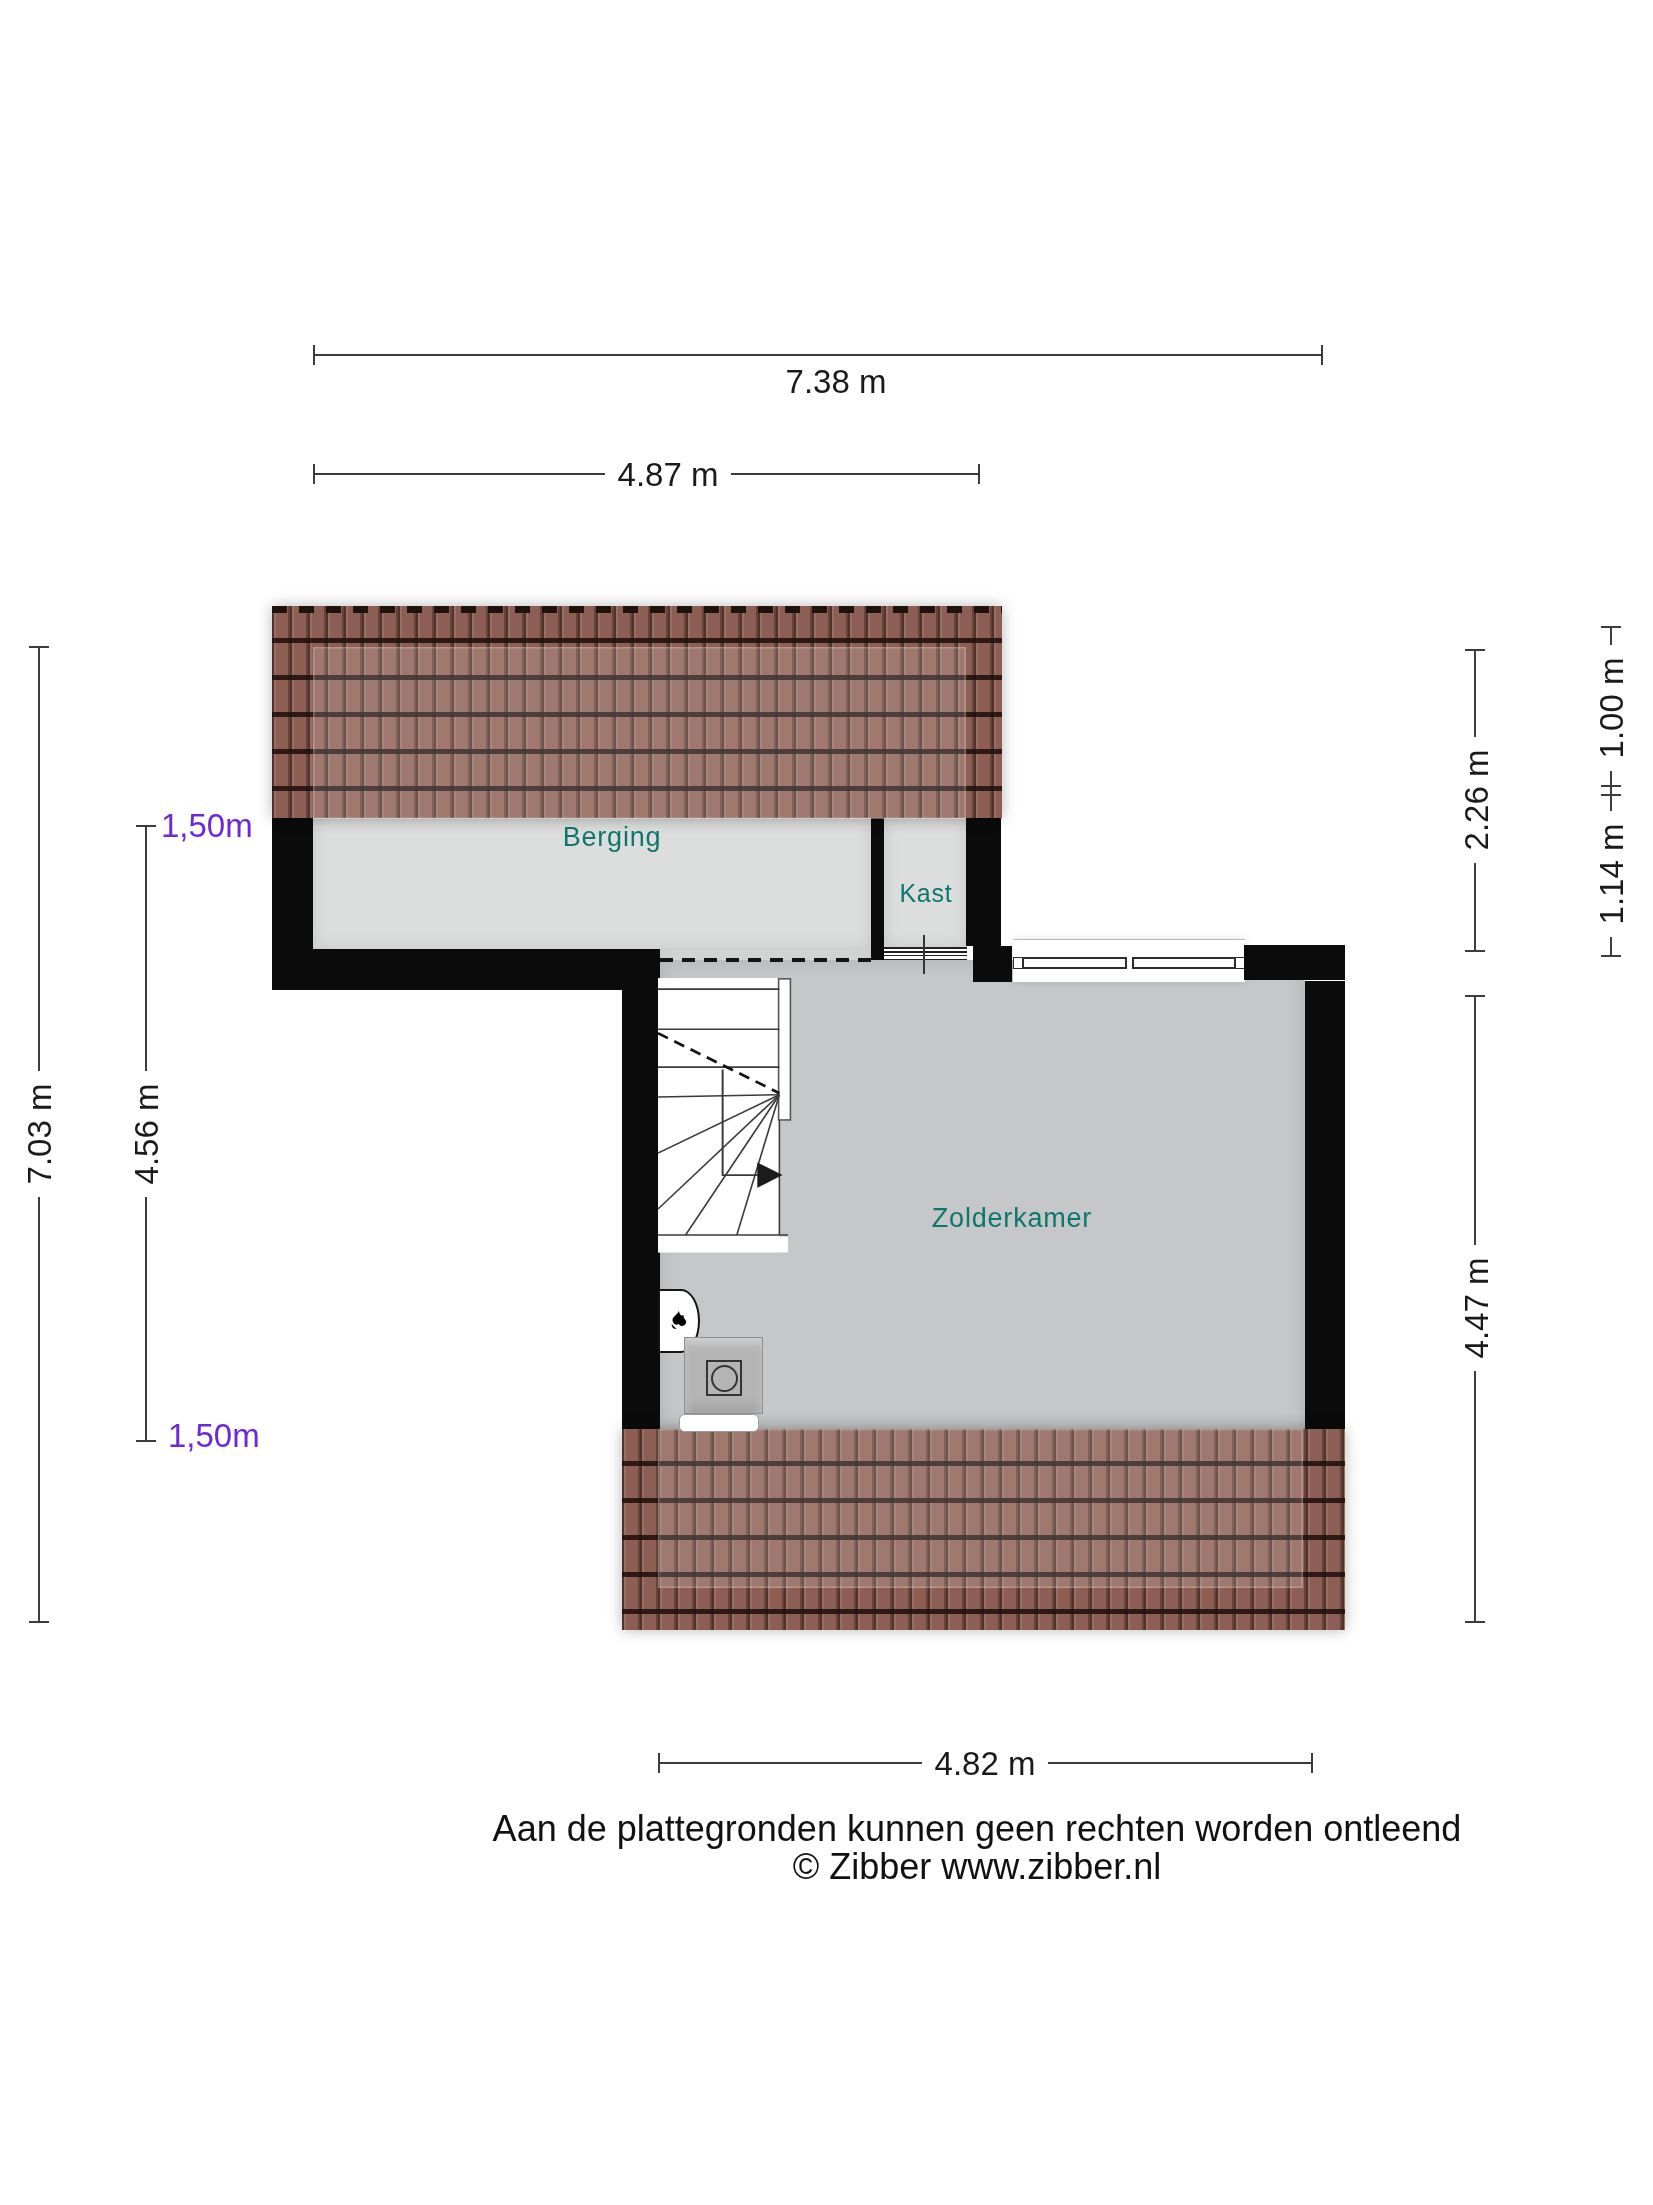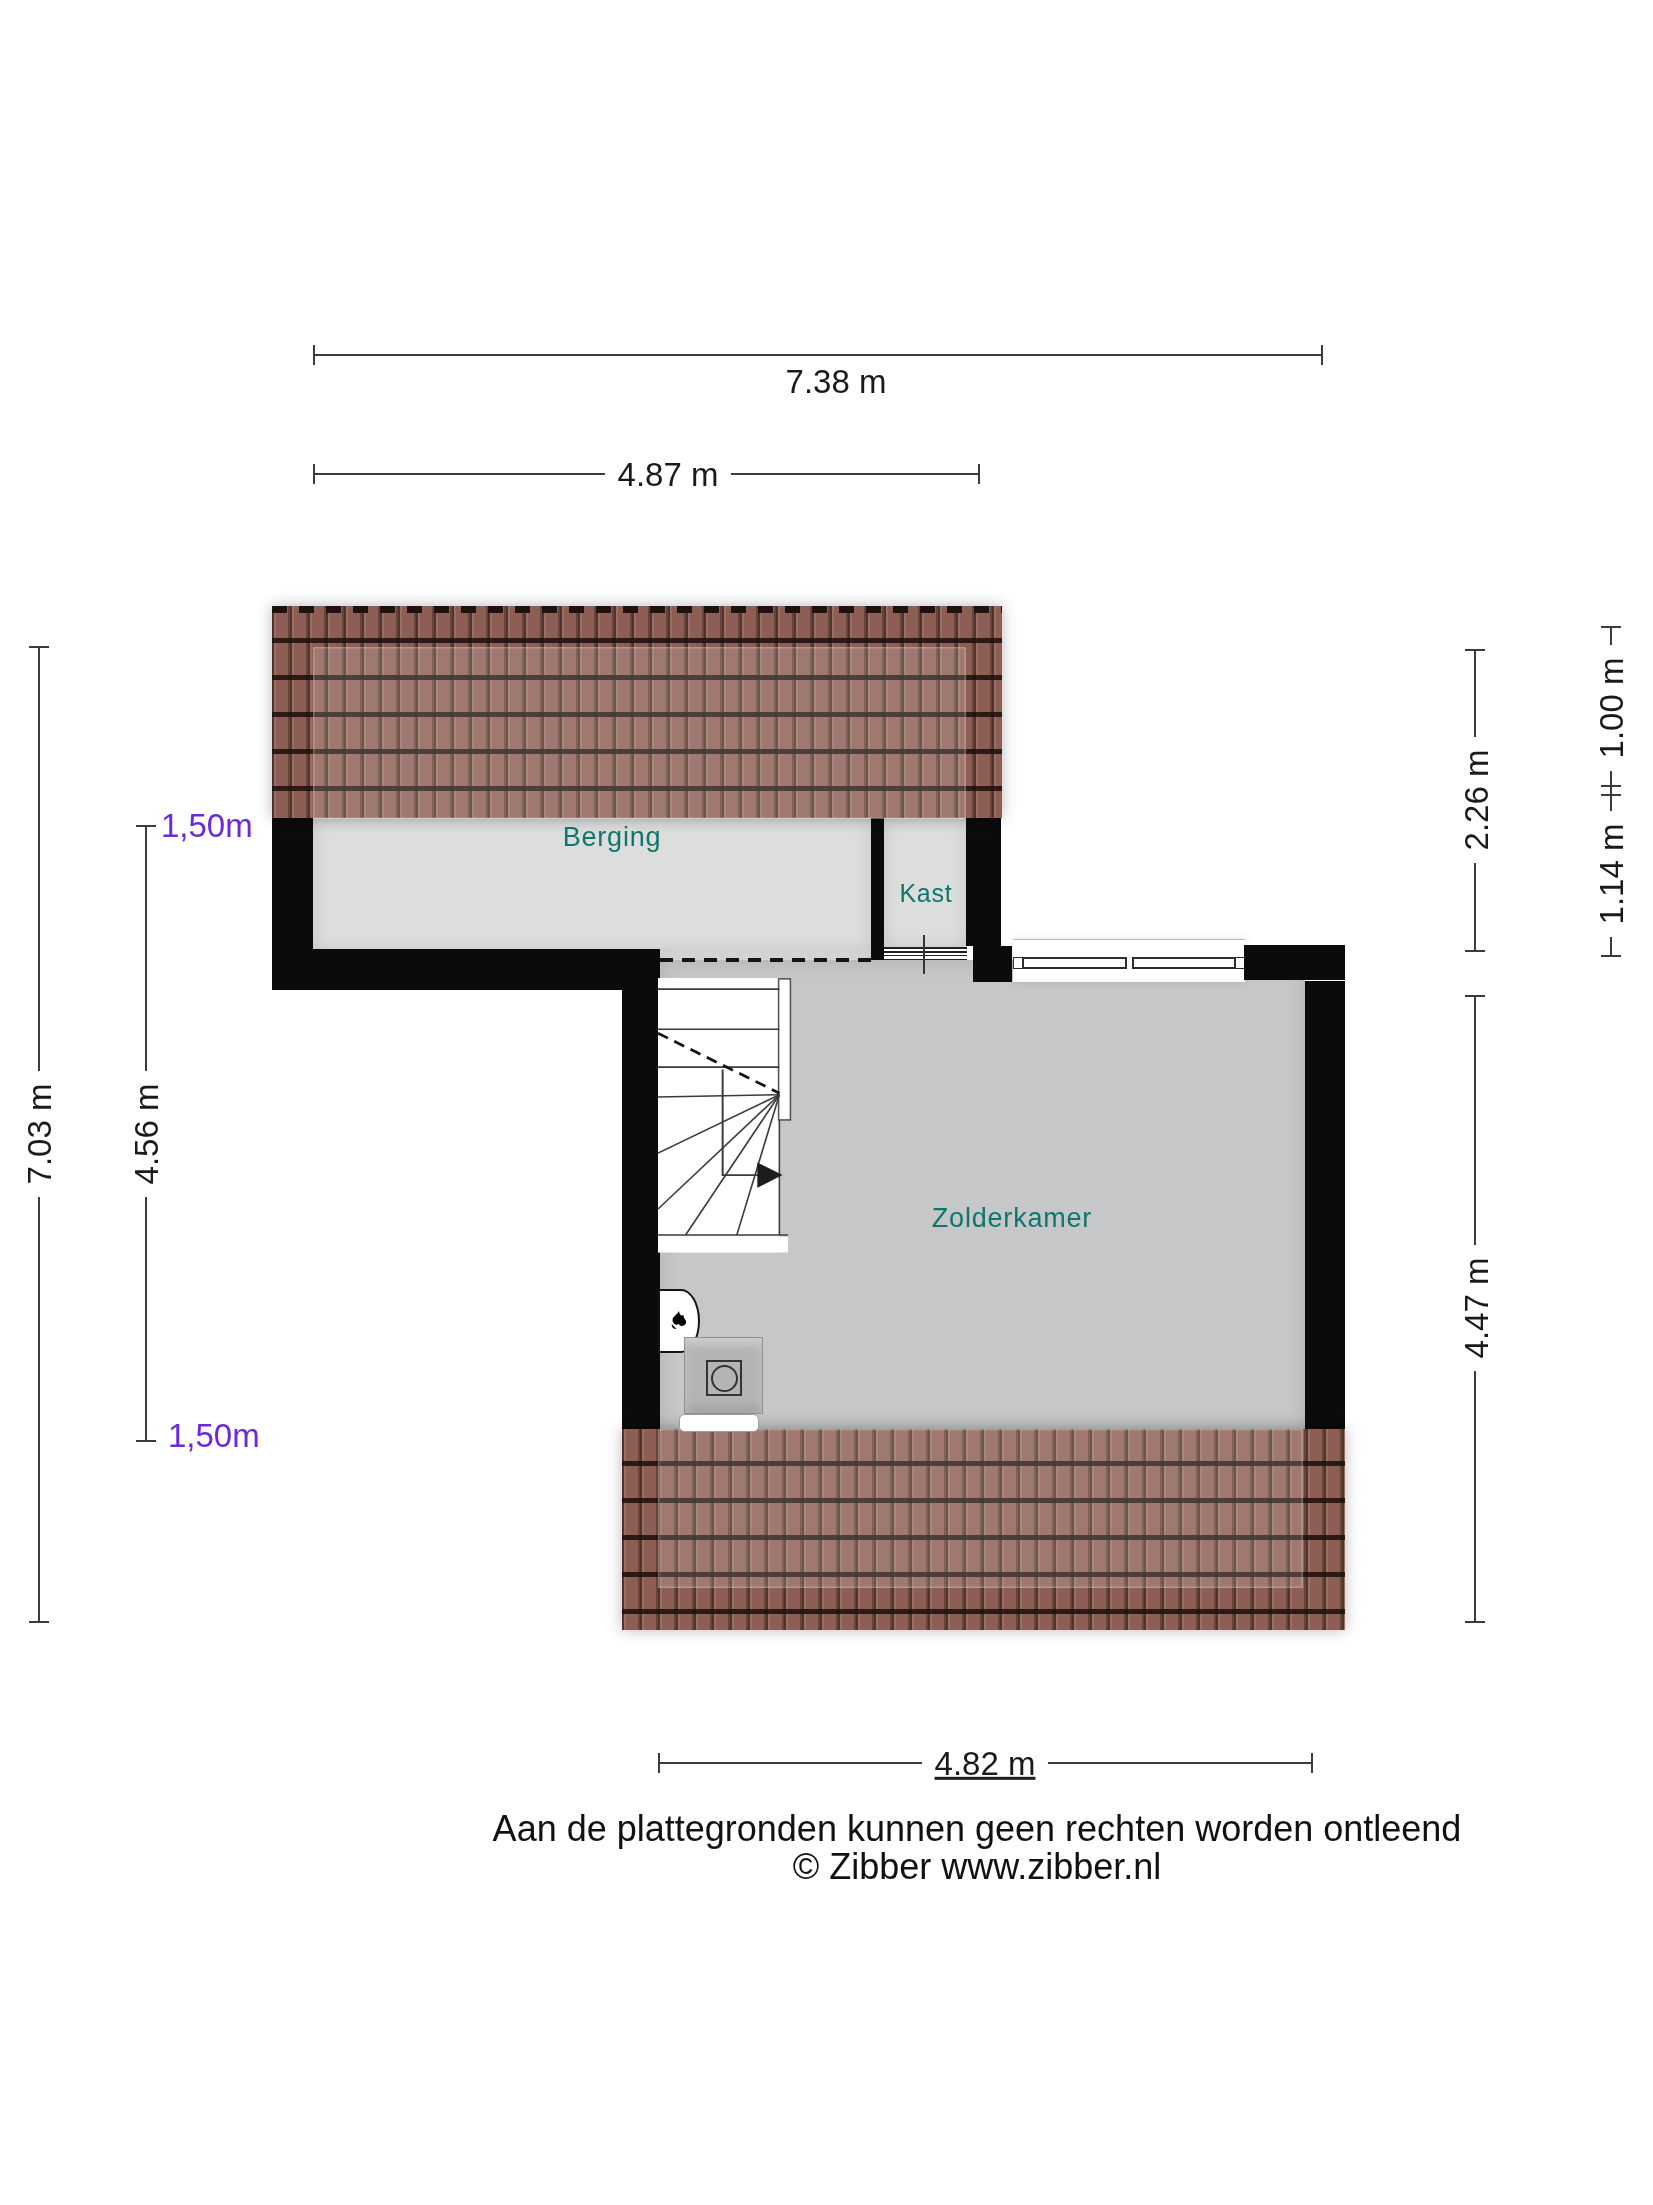--- a/index.html
+++ b/index.html
@@ -92,21 +92,21 @@
   <div class="dim-v" style="left:1474px;top:995px;height:628px;"></div>
   <div class="dim-label rot" style="left:1476px;top:1308px;">4.47 m</div>
 
   <div class="dim-v" style="left:1610px;top:626px;height:331px;"></div>
   <div class="tick-h" style="left:1601px;top:785px;"></div>
   <div class="tick-h" style="left:1601px;top:794px;"></div>
   <div class="dim-label rot" style="left:1611px;top:708px;">1.00 m</div>
   <div class="dim-label rot" style="left:1611px;top:874px;">1.14 m</div>
 
   <div class="dim-h" style="left:658px;top:1762px;width:655px;"></div>
-  <div class="dim-label" style="left:985px;top:1763px;text-decoration:underline;">4.82 m</div>
+  <div class="dim-label" style="left:985px;top:1763px;">4.82 m</div>
 
   <div class="floor-light" style="left:313px;top:818px;width:558px;height:131px;"></div>
   <div class="floor-light" style="left:660px;top:949px;width:211px;height:12.6px;"></div>
   <div class="floor-light" style="left:884px;top:818px;width:83px;height:129px;"></div>
   <div class="floor-dark" style="left:660px;top:960px;width:645px;height:471px;"></div>
 
   <div class="window-band" style="left:1013px;top:939px;width:232px;height:42px;"></div>
   <div class="pane-end" style="left:1013px;top:957px;width:10.2px;height:11.8px;"></div>
   <div class="pane" style="left:1022px;top:957px;width:105px;height:11.8px;"></div>
   <div class="pane" style="left:1132px;top:957px;width:104px;height:11.8px;"></div>

